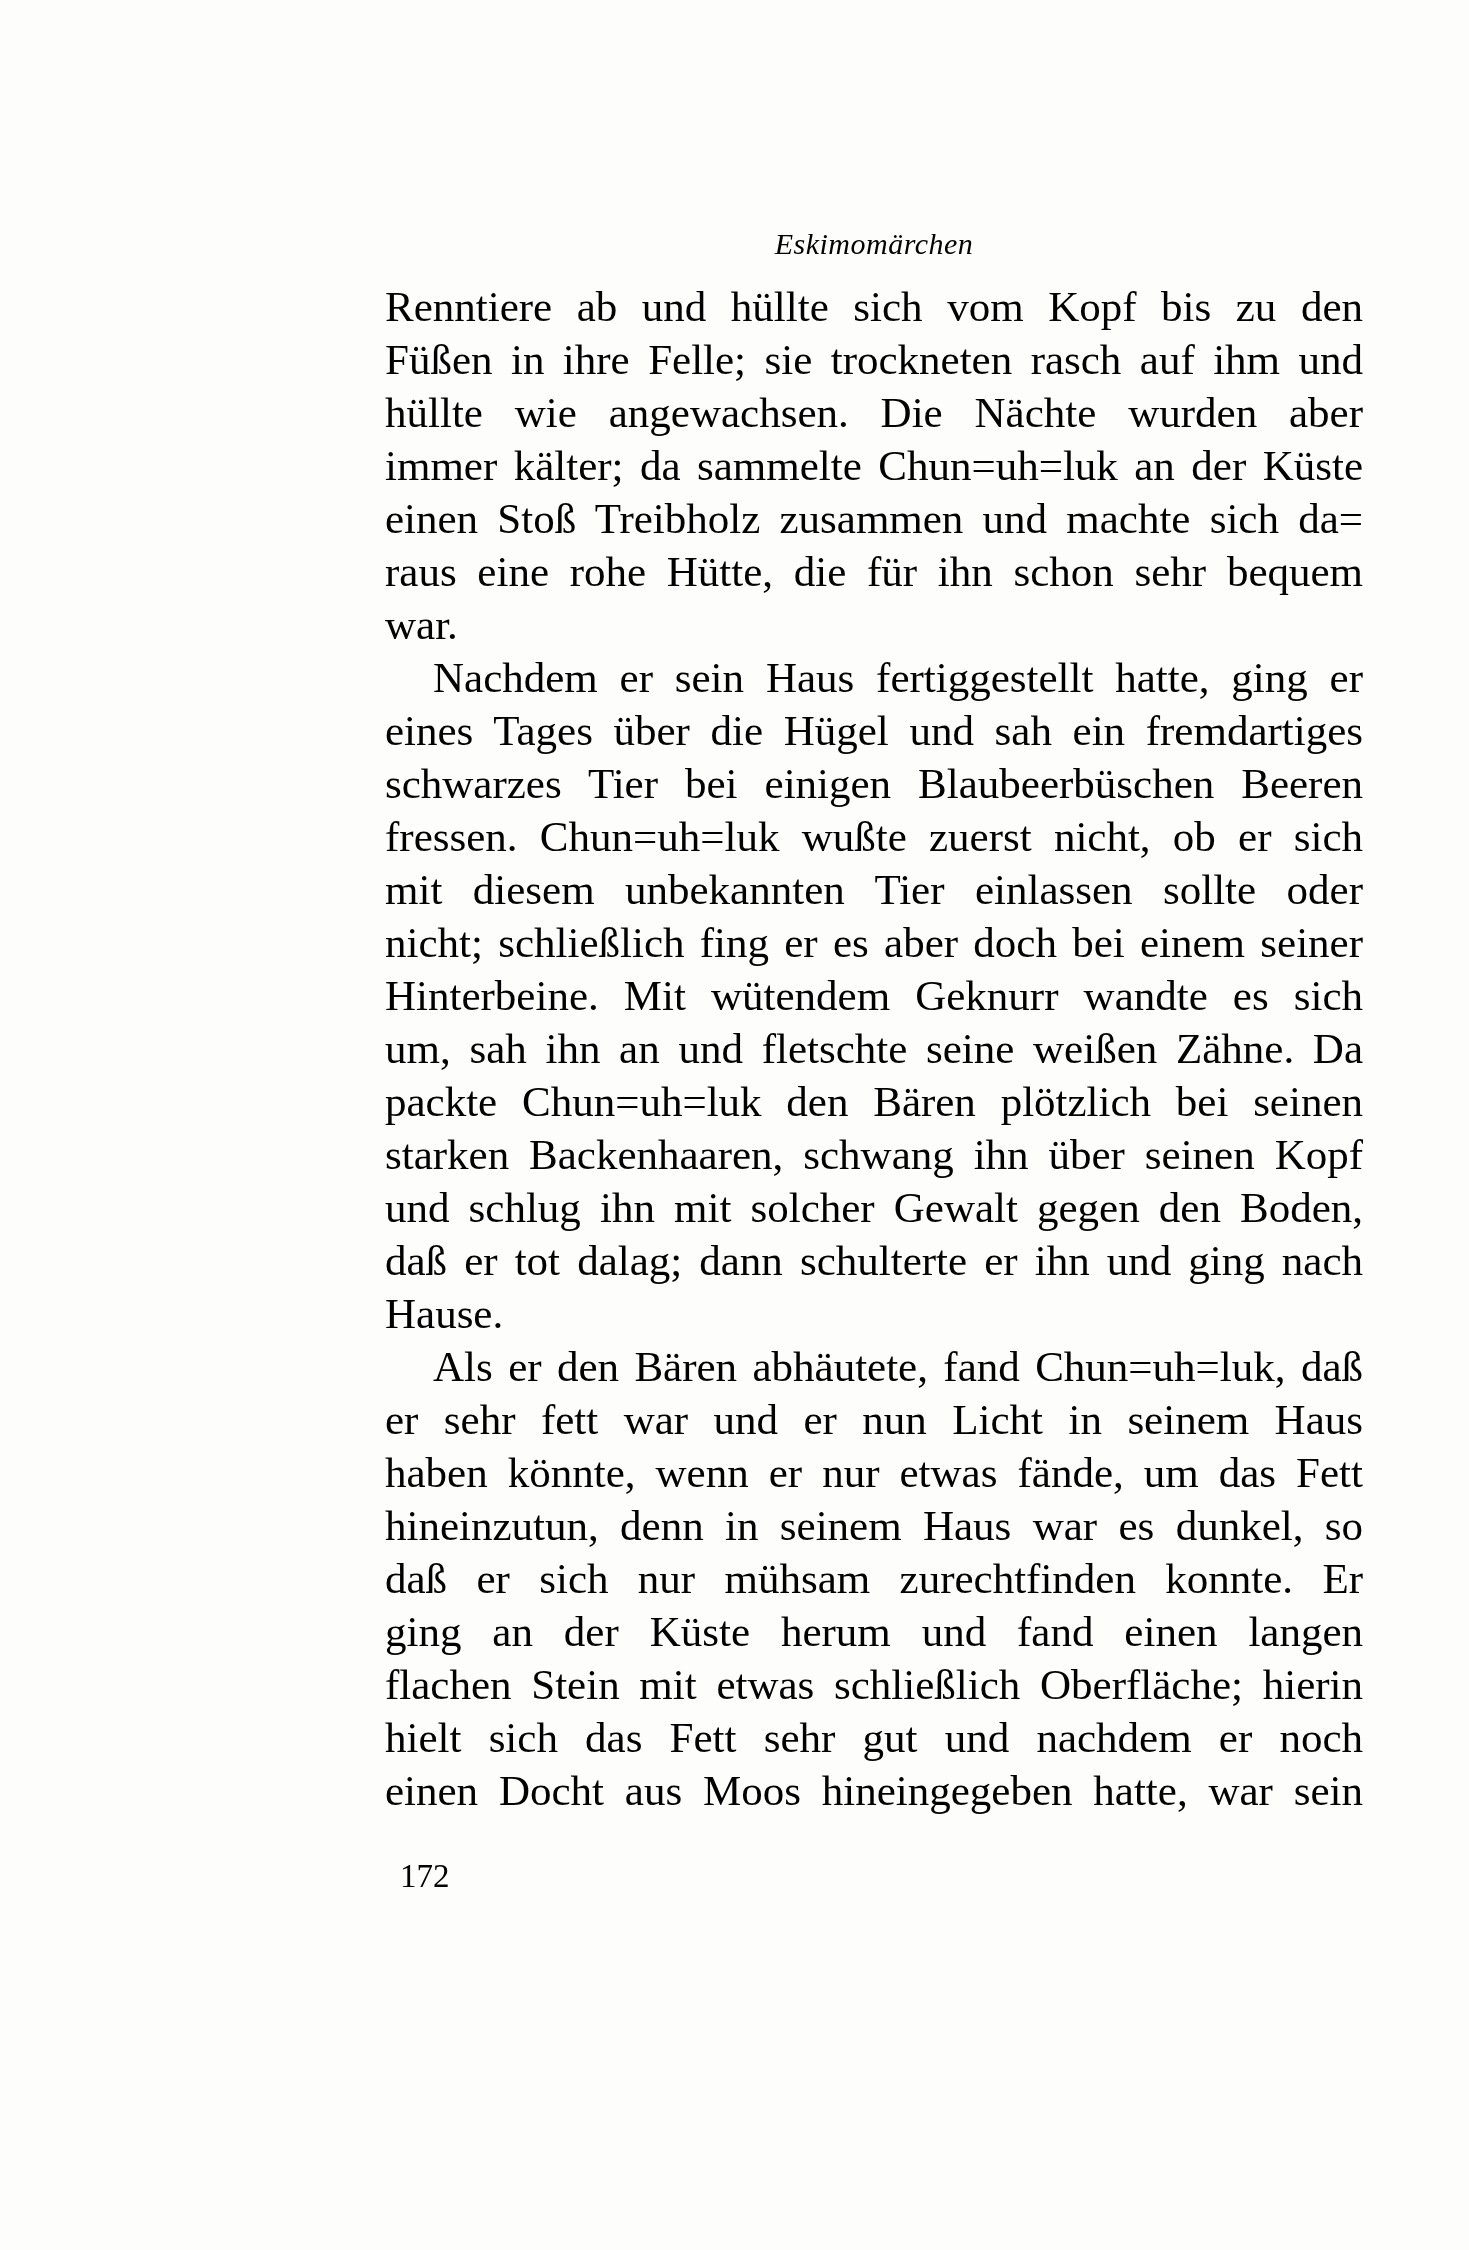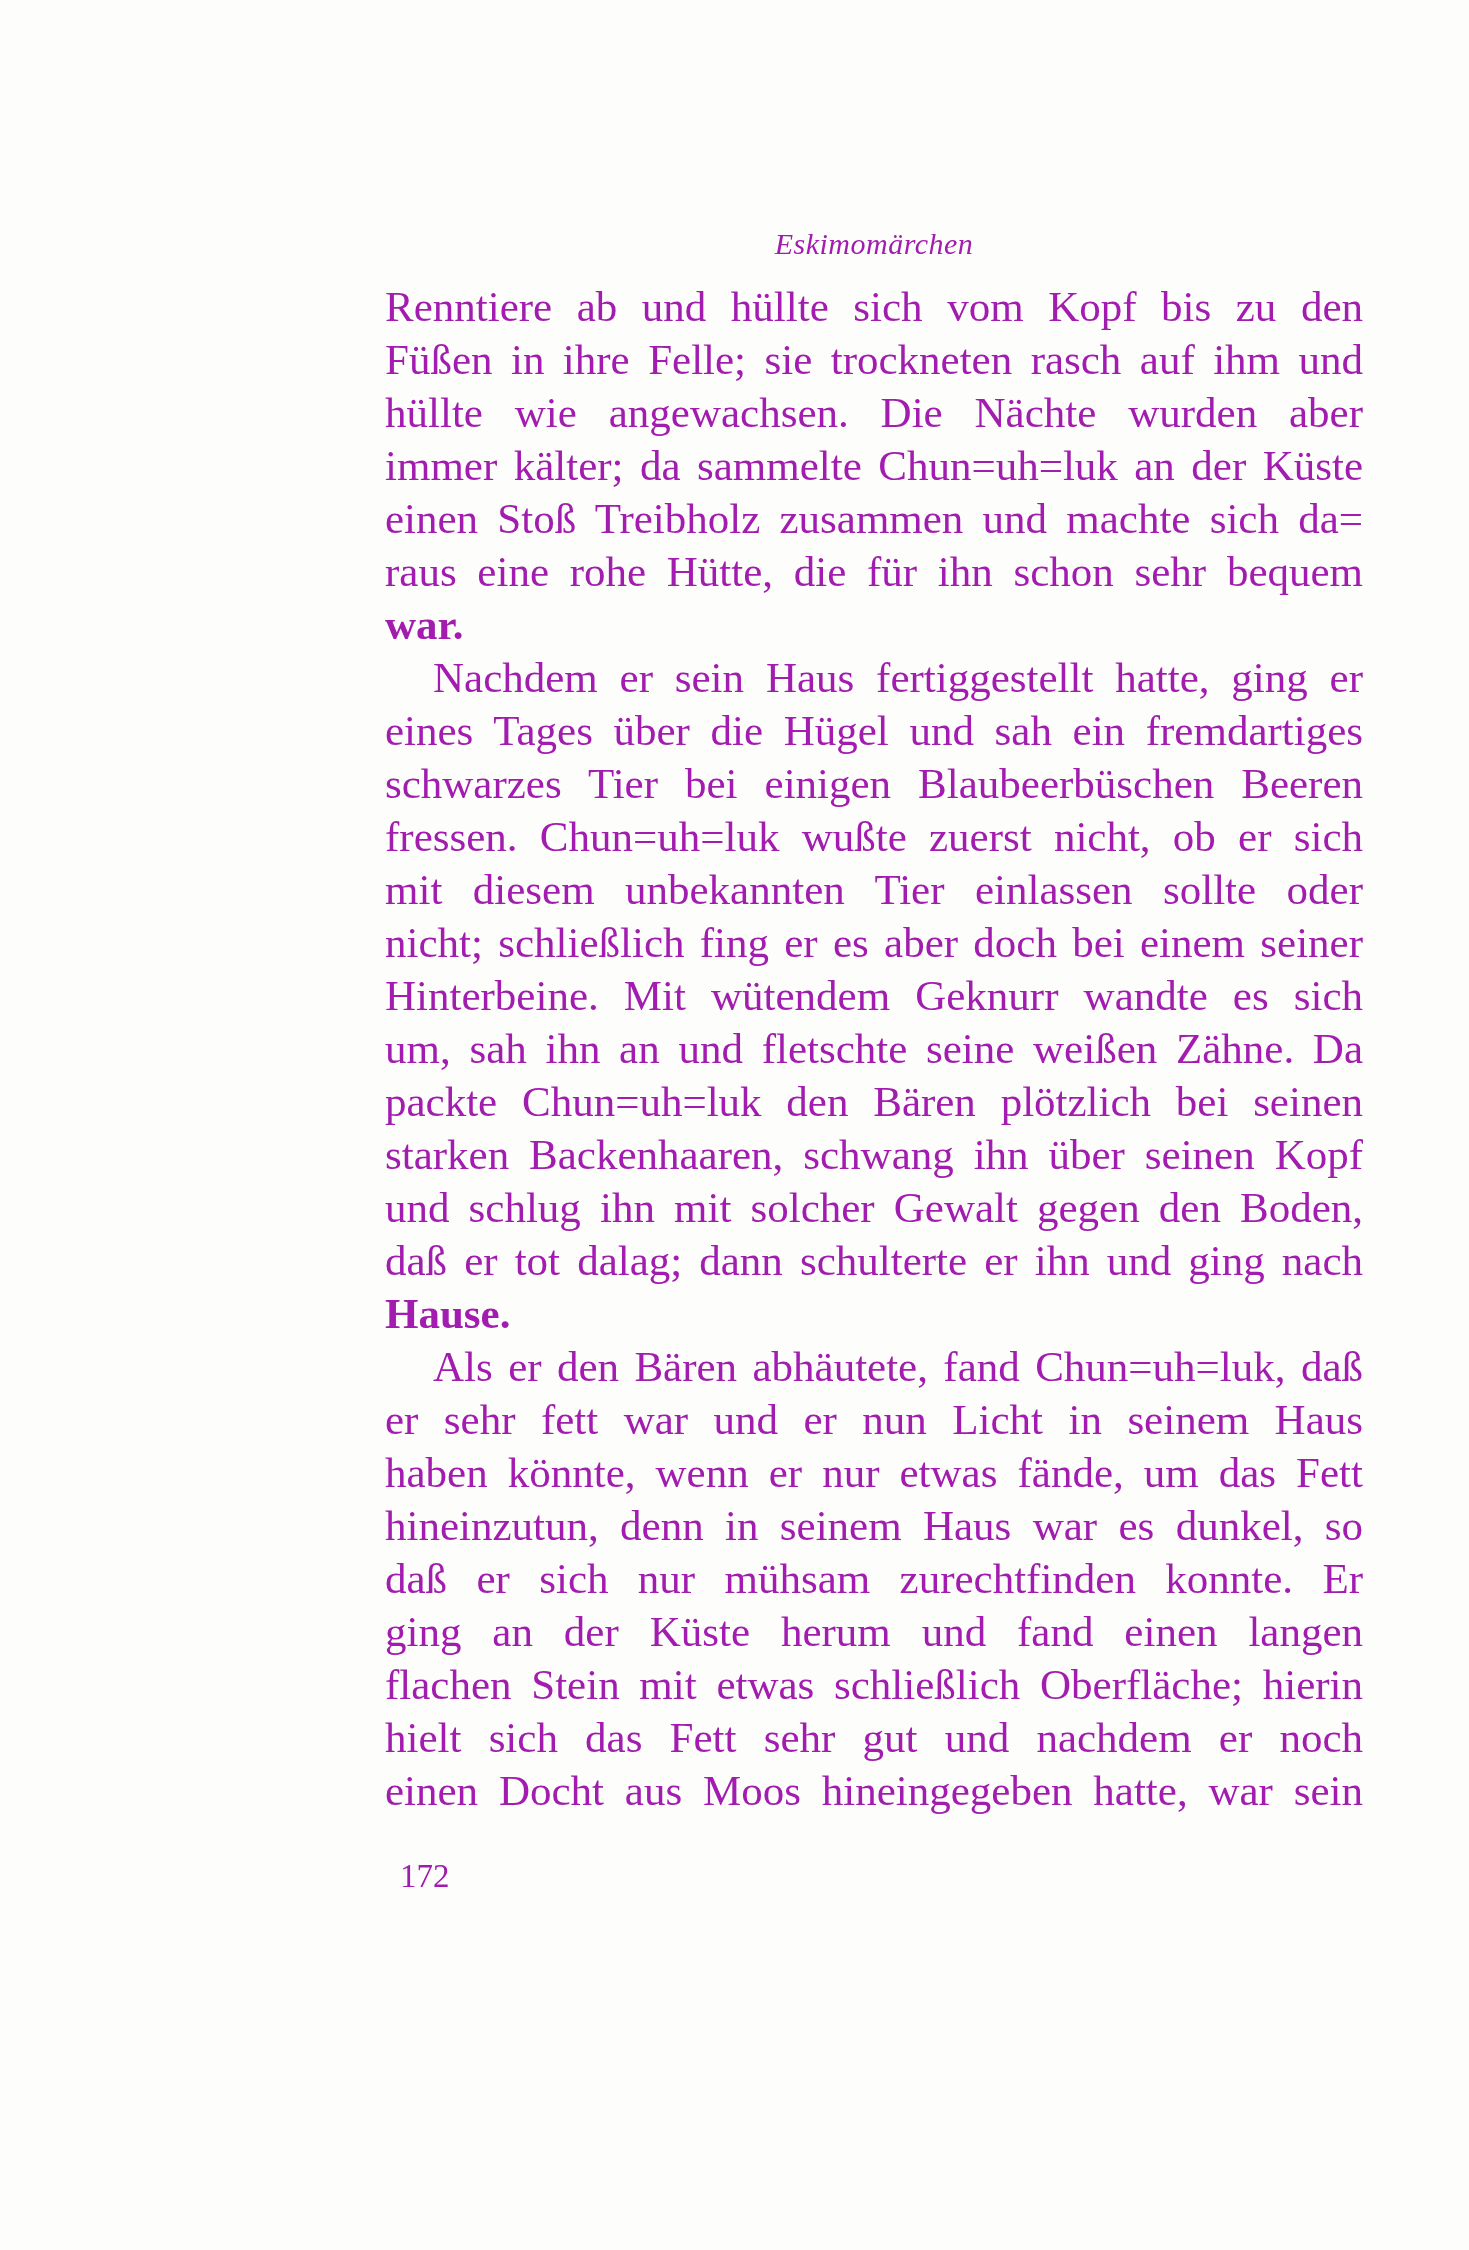--- a/index.html
+++ b/index.html
@@ -6,21 +6,21 @@
     margin: 0;
     padding: 0;
     background: #ffffff;
   }
   #scan-page {
     position: relative;
     width: 1469px;
     height: 2250px;
     background: #fdfdfb;
     font-family: "Liberation Serif", "DejaVu Serif", serif;
-    color: #a21caf;
+    color: #000000;
     overflow: hidden;
   }
   #running-header {
     position: absolute;
     left: 385px;
     top: 226px;
     width: 978px;
     text-align: center;
     font-style: italic;
     font-size: 30px;
@@ -38,21 +38,20 @@
   .line {
     height: 53px;
     overflow: hidden;
     text-align: justify;
     text-align-last: justify;
     word-spacing: 1px;
     white-space: normal;
   }
   .line.end {
     text-align-last: left;
-    font-weight: bold;
   }
   .line.indent {
     text-indent: 48px;
   }
   #page-number {
     position: absolute;
     left: 400px;
     top: 1856px;
     font-size: 33px;
     line-height: 40px;

